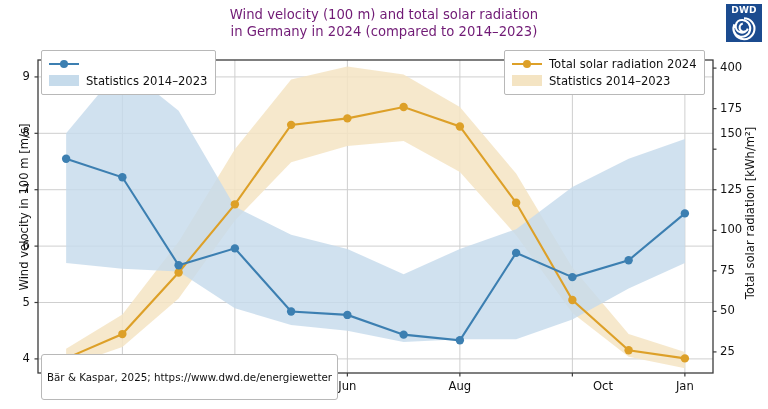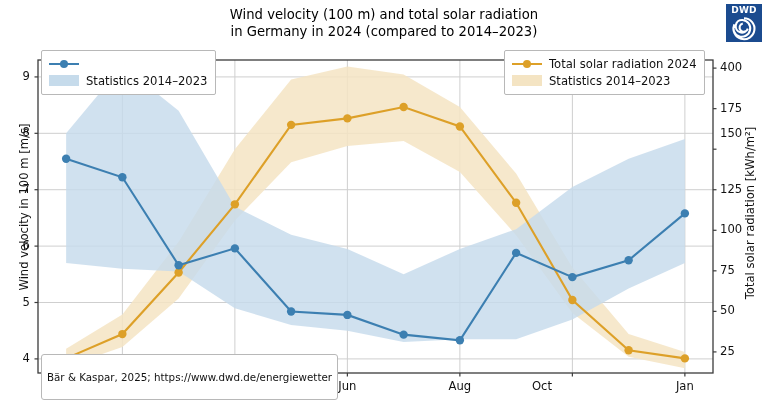--- a/index.html
+++ b/index.html
@@ -22,21 +22,21 @@
     height: 409px;
   }
   .title {
     position: absolute;
     left: 0;
     top: 6px;
     width: 768px;
     text-align: center;
     font-size: 13.2px;
     line-height: 17px;
-    color: #000000;
+    color: #701a75;
     white-space: pre-line;
   }
   .axis-label {
     position: absolute;
     font-size: 11.6px;
     color: #111111;
     white-space: nowrap;
   }
   #ylabel-left {
     left: -86px;
@@ -252,21 +252,21 @@
       <div class="tick-label tick-right" style="left: 720px; top: 262.829px;">75</div>
       <div class="tick-label tick-right" style="left: 720px; top: 222.285px;">100</div>
       <div class="tick-label tick-right" style="left: 720px; top: 181.741px;">125</div>
       <div class="tick-label tick-right" style="left: 720px; top: 126px;">150</div>
       <div class="tick-label tick-right" style="left: 720px; top: 100.653px;">175</div>
       <div class="tick-label tick-right" style="left: 720px; top: 60.1088px;">400</div>
       <div class="tick-label tick-bottom" style="left: 92.375px; top: 379px; text-decoration: underline;">Feb</div>
       <div class="tick-label tick-bottom" style="left: 204.875px; top: 379px;">Apr</div>
       <div class="tick-label tick-bottom" style="left: 317.375px; top: 379px;">Jun</div>
       <div class="tick-label tick-bottom" style="left: 429.875px; top: 379px;">Aug</div>
-      <div class="tick-label tick-bottom" style="left: 512px; top: 379px;">Oct</div>
+      <div class="tick-label tick-bottom" style="left: 573px; top: 379px;">Oct</div>
       <div class="tick-label tick-bottom" style="left: 654.875px; top: 379px;">Jan</div>
     </div>
 
   <div class="axis-label" id="ylabel-left">Wind velocity in 100 m [m/s]</div>
   <div class="axis-label" id="ylabel-right">Total solar radiation [kWh/m²]</div>
 
   <div class="legend-box" id="legend-left" style="left:41px; top:50px;">
     <div class="legend-row">
       <div class="legend-key">
         <div class="key-line" style="background:#3c7fb1"></div>

